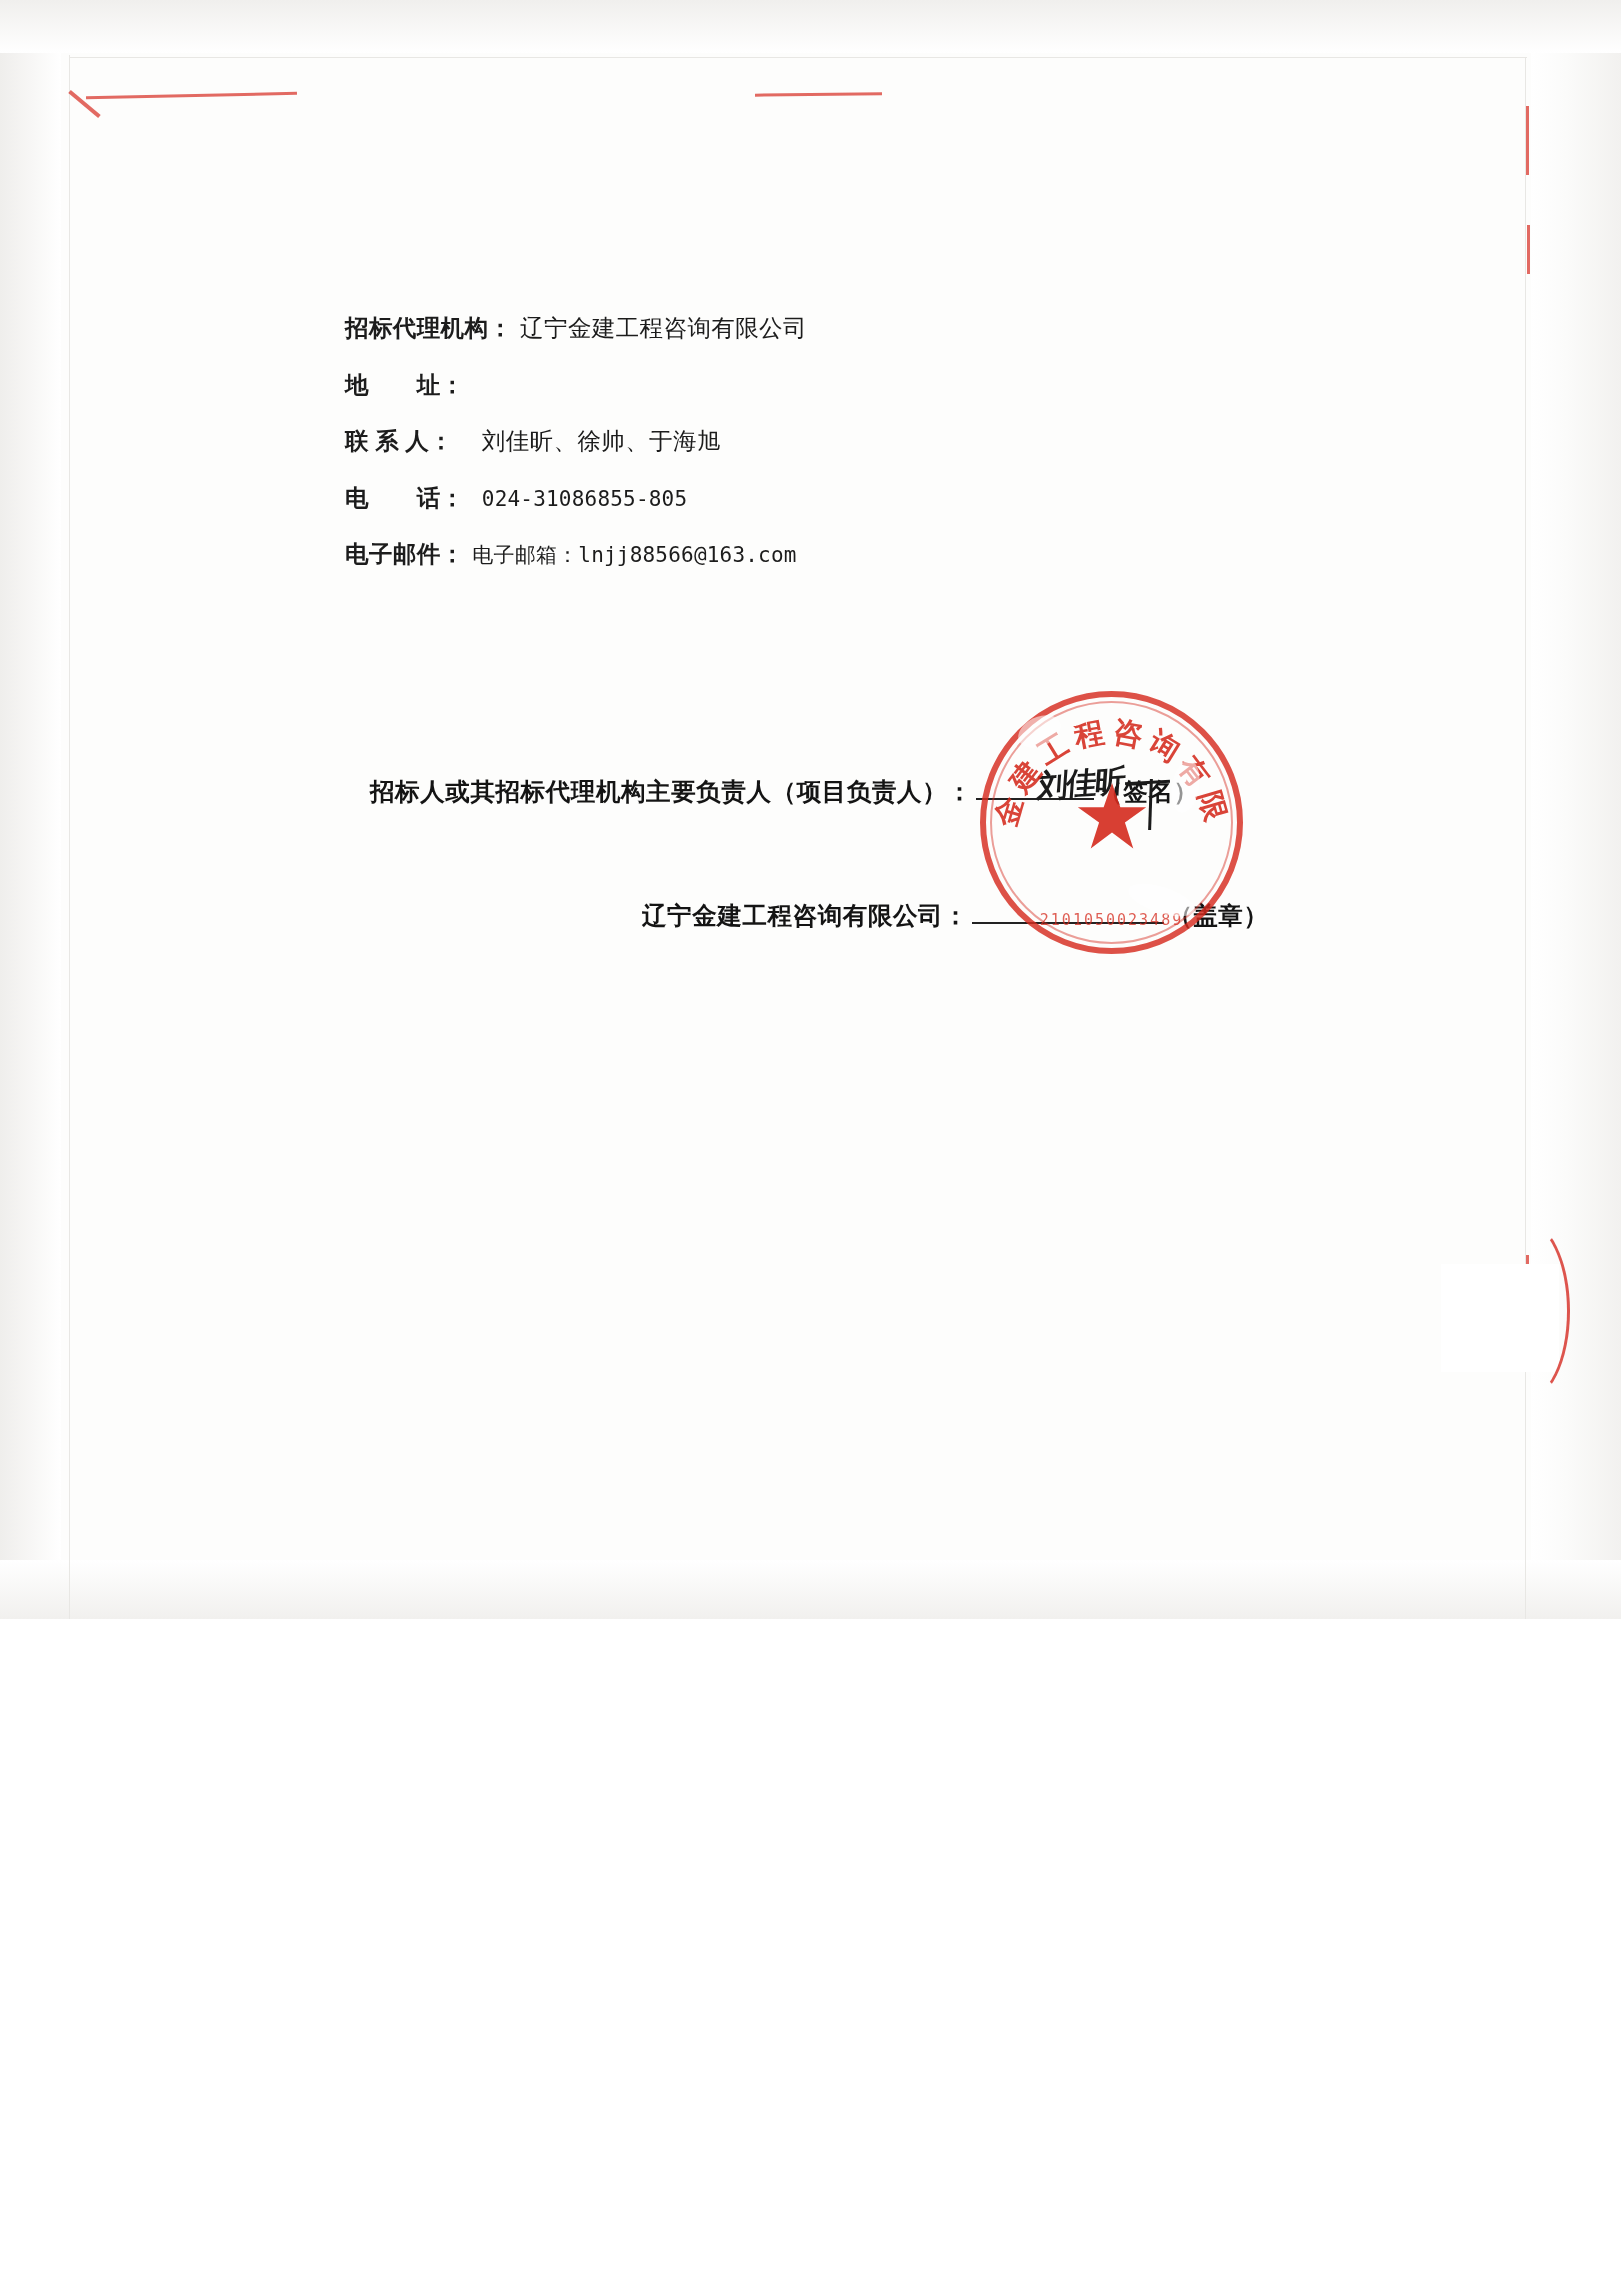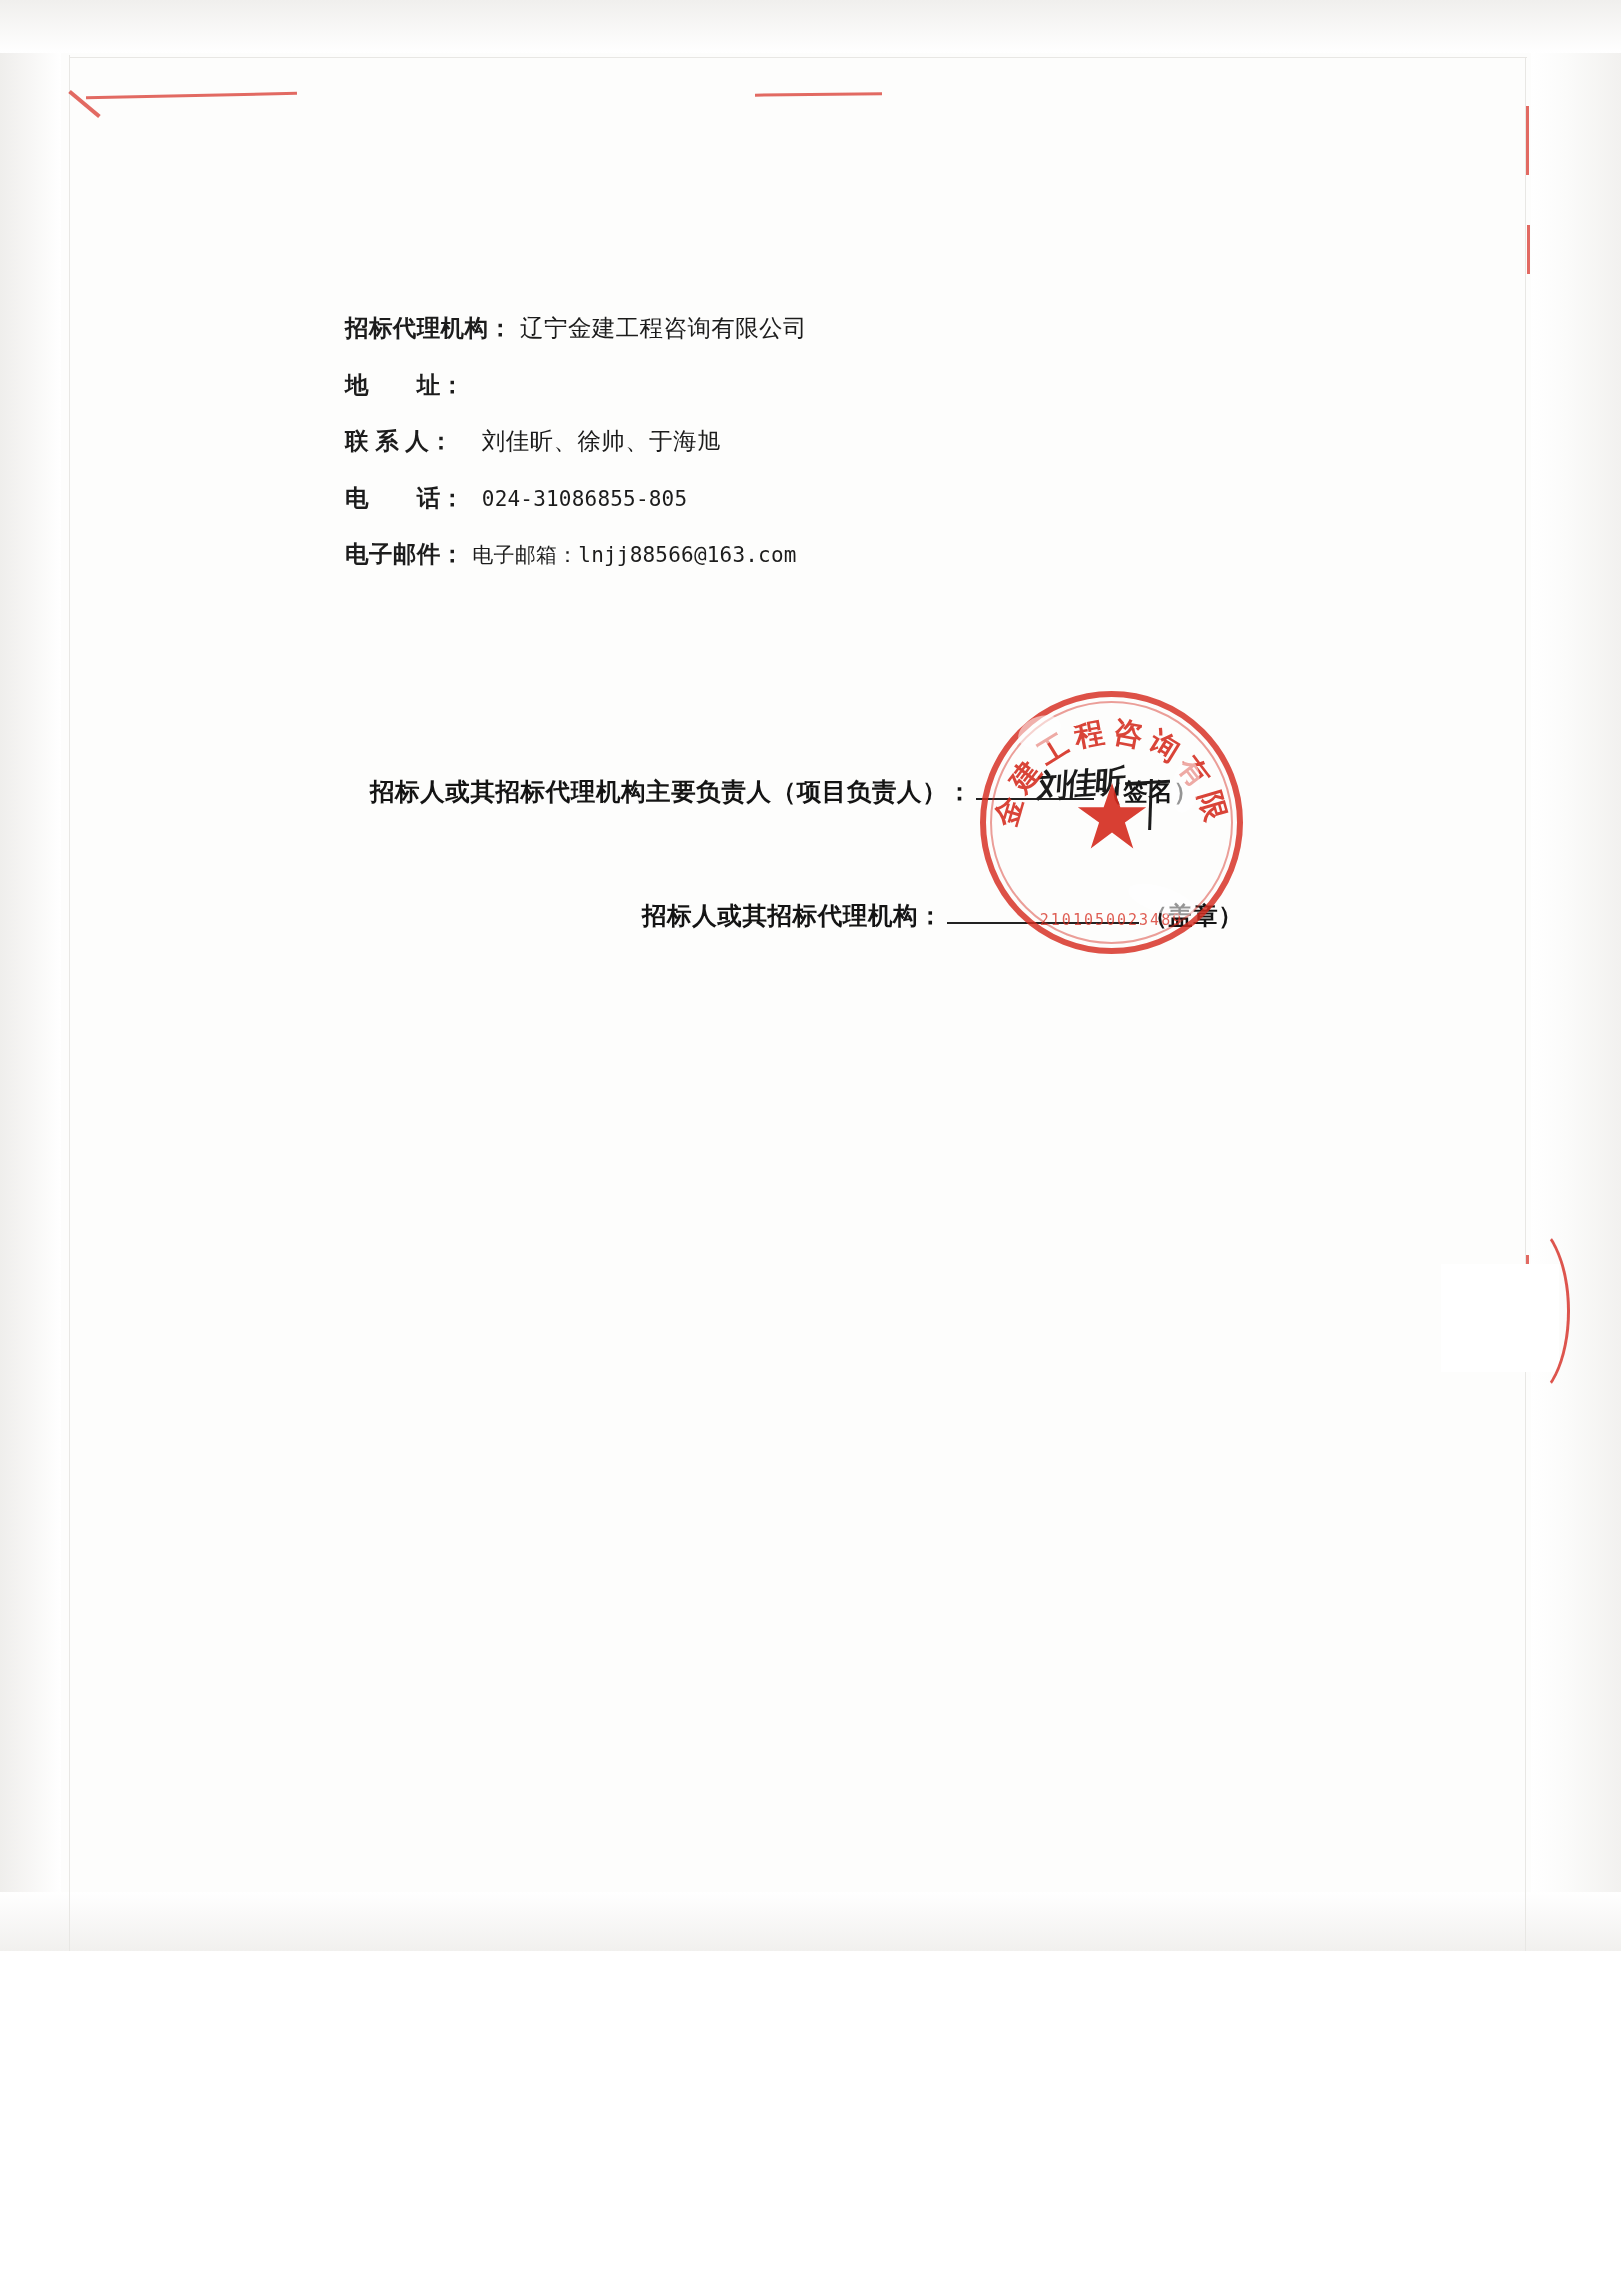--- a/index.html
+++ b/index.html
@@ -6,21 +6,21 @@
     margin: 0;
     padding: 0;
     background: #ffffff;
   }
   body {
     font-family: "Liberation Serif", "DejaVu Serif", serif;
   }
   .page {
     position: relative;
     width: 1621px;
-    height: 1951px;
+    height: 1619px;
     background: #fdfdfc;
     overflow: hidden;
   }
 
   
   .scan-edge-left {
     position: absolute;
     left: 0; top: 0;
     width: 61px; height: 2293px;
     background: linear-gradient(to right, #efeeec 0%, #f8f7f6 55%, #ffffff 100%);
@@ -307,21 +307,21 @@
       <span class="contact-value mono">电子邮箱：lnjj88566@163.com</span>
     </div>
 
   </div>
 
   <div class="sig-line-1">
     <span>招标人或其招标代理机构主要负责人（项目负责人）：</span><span class="blank-underline short"></span><span>（签名）</span>
   </div>
 
   <div class="sig-line-2">
-    <span>招标人或其招标代理机构：</span><span class="blank-underline"></span><span>（盖章）</span>
+    <span>辽宁金建工程咨询有限公司：</span><span class="blank-underline"></span><span>（盖章）</span>
   </div>
 
   <div class="handwriting">刘佳昕</div>
   <div class="handwriting-stroke"></div>
   <div class="handwriting-stroke2"></div>
 
   <div class="seal">
     <div class="seal-ring"></div>
     <div class="seal-ring-inner"></div>
 

